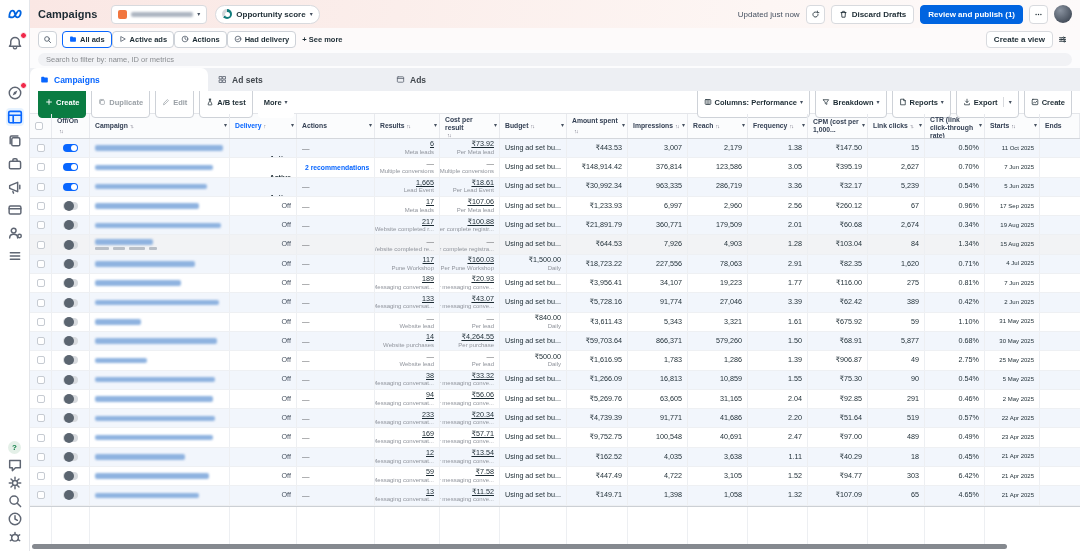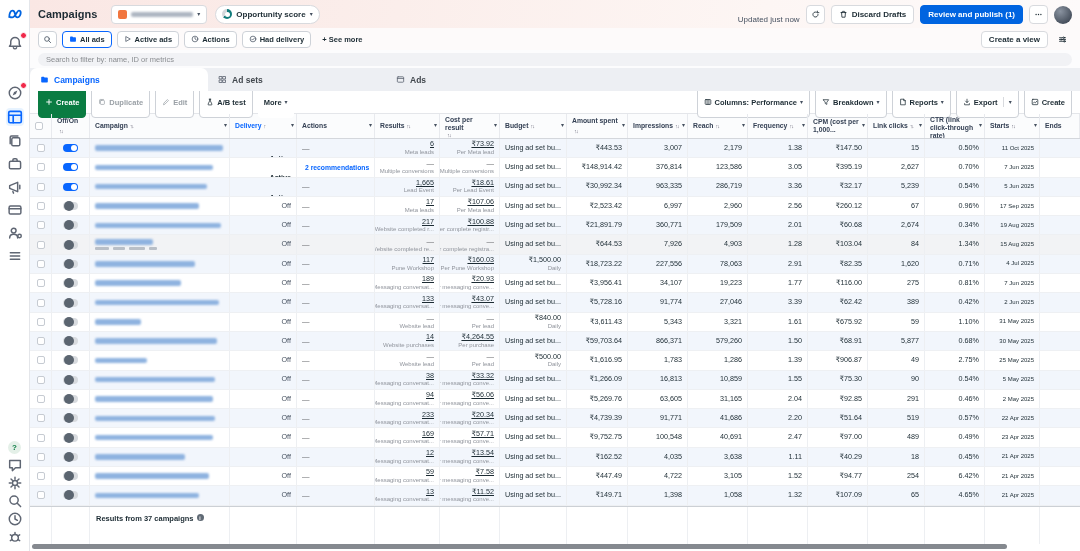--- a/index.html
+++ b/index.html
@@ -20,36 +20,36 @@
 
   .topbar{height:28px;background:linear-gradient(100deg,#fae7e4 0%,#fbeeeb 35%,#fdf6f4 70%,#fdfafa 100%);display:flex;align-items:center;padding:0 8px;gap:8px}
   .title{font-size:11px;font-weight:bold;margin-right:6px}
   .pill{display:flex;align-items:center;gap:4px;background:#fff;border:1px solid #d8dade;border-radius:4px;height:19px;padding:0 6px;font-size:8px}
   .pill.round{border-radius:10px;font-weight:bold}
   .acct-ico{width:9px;height:9px;border-radius:2px;background:#f1753e;filter:blur(.7px)}
   .blurbar{display:inline-block;height:5px;border-radius:2px;background:#aeb6c2;filter:blur(1.1px)}
   .caret{font-size:6px;color:#465160;line-height:1}
   .gauge{width:10px;height:10px;border-radius:50%;background:conic-gradient(#117b7b 0 65%,#d4d8dc 65% 100%);position:relative}
   .gauge::after{content:"";position:absolute;inset:2.5px;background:#fff;border-radius:50%}
-  .topbar-right{margin-left:auto;display:flex;align-items:flex-end;gap:6px}
+  .topbar-right{margin-left:auto;display:flex;align-items:center;gap:6px}
   .updated{font-size:8px;color:#465160}
   .icon-btn{width:19px;height:19px;border:1px solid #d8dade;background:#fff;border-radius:4px;display:flex;align-items:center;justify-content:center;color:#1c2b33}
   .icon-btn svg{width:10px;height:10px}
   .btn{display:flex;align-items:center;gap:4px;height:19px;padding:0 7px;border-radius:4px;border:1px solid #d8dade;background:#fff;font-size:8px;font-weight:bold;color:#1c2b33}
   .btn svg{width:9px;height:9px}
   .btn.primary{background:#0064e0;border-color:#0064e0;color:#fff}
   .avatar{width:18px;height:18px;border-radius:50%;background:radial-gradient(circle at 35% 30%,#8a93a0,#2e3744)}
 
   .filterbar{height:22px;display:flex;align-items:center;gap:5px;padding:0 8px;background:#fdfafa}
   .fpill{display:flex;align-items:center;gap:3px;height:17px;padding:0 6px;border:1px solid #ced2d8;border-radius:4px;background:#fff;font-size:7.5px;font-weight:bold;color:#1c2b33}
   .fpill svg{width:8px;height:8px;color:#465160}
   .fpill.active{border-color:#0866ff}
   .fpill.active svg{color:#0866ff}
   .fpill.plain{border:none;background:transparent}
-  .cv-group{margin-left:auto;display:flex;align-items:center;gap:5px}
+  .cv-group{margin-left:auto;display:flex;align-items:center;}
 
   .searchrow{height:18px;padding:0 8px;display:flex;align-items:center;background:#fcfcfd}
   .searchinput{width:100%;height:13px;background:#f1f2f5;border:none;border-radius:7px;font-size:7.5px;color:#65676b;padding:0 8px;outline:none;font-family:inherit}
   .searchinput::placeholder{color:#8a8d91}
 
   .tabsrow{height:23px;background:#edeff3;display:flex;align-items:stretch;position:relative}
   .tab{width:178px;display:flex;align-items:center;gap:5px;padding:0 10px;font-size:8.5px;font-weight:bold;color:#42484e}
   .tab svg{width:9px;height:9px;color:#5f6673}
   .tab.active{background:#fff;border-radius:7px 7px 0 0;color:#0866ff}
   .tab.active svg{color:#0866ff}
@@ -258,21 +258,21 @@
 
     <div class="filterbar">
       <span class="fpill" style="padding:0 4px">
           <span class="js-icon" style="display: inline-flex; width: 9px; height: 9px;">
             <svg viewBox="0 0 12 12" fill="none" stroke="currentColor" stroke-width="1.1" stroke-linecap="round" stroke-linejoin="round" style="width:100%;height:100%;display:block">
               <circle cx="5.3" cy="5.3" r="3.1"></circle>
               <path d="M7.7 7.7l2.5 2.5"></path>
             </svg>
           </span>
         </span>
-      <span id="pills" style="display:flex;gap:5px">
+      <span id="pills" style="display:flex;">
           <span class="fpill active">
             <span style="display:inline-flex;width:8px;height:8px">
               <svg viewBox="0 0 12 12" fill="none" stroke="currentColor" stroke-width="1.1" stroke-linecap="round" stroke-linejoin="round" style="width:100%;height:100%;display:block">
                 <path d="M1.6 3.2a1 1 0 0 1 1-1h2.5l1 1.2h3.3a1 1 0 0 1 1 1V9a1 1 0 0 1-1 1H2.6a1 1 0 0 1-1-1V3.2z" fill="currentColor" stroke="none"></path>
               </svg>
             </span>
             <span>All ads</span>
           </span>
           <span class="fpill">
             <span style="display:inline-flex;width:8px;height:8px">
@@ -719,21 +719,21 @@
               <span class="sub">Meta leads</span>
             </div>
             <div class="td right ">
               <span class="v u">₹107.06</span>
               <span class="sub">Per Meta lead</span>
             </div>
             <div class="td">
               <span class="v" style="white-space:nowrap">Using ad set bu...</span>
             </div>
             <div class="td right ">
-              <span class="v ">₹2,523.42</span>
+              <span class="v ">₹1,233.93</span>
             </div>
             <div class="td right ">
               <span class="v ">6,997</span>
             </div>
             <div class="td right ">
               <span class="v ">2,960</span>
             </div>
             <div class="td right ">
               <span class="v ">2.56</span>
             </div>
@@ -1485,21 +1485,21 @@
             <div class="td right ">
               <span class="v ">3,105</span>
             </div>
             <div class="td right ">
               <span class="v ">1.52</span>
             </div>
             <div class="td right ">
               <span class="v ">₹94.77</span>
             </div>
             <div class="td right ">
-              <span class="v ">254</span>
+              <span class="v ">303</span>
             </div>
             <div class="td right ">
               <span class="v ">6.42%</span>
             </div>
             <div class="td right">
               <span class="sub" style="color:#1c2b33">21 Apr 2025</span>
             </div>
             <div class="td" style="border-right:none"></div>
           </div>
           <div class="tr alt">
@@ -1552,26 +1552,20 @@
             </div>
             <div class="td right">
               <span class="sub" style="color:#1c2b33">21 Apr 2025</span>
             </div>
             <div class="td" style="border-right:none"></div>
           </div>
         </div>
       <div class="tfoot" id="tfoot">
           <div class="fc"></div>
           <div class="fc"></div>
-          <div class="fc">
-            <div class="footer-text">
-              <span>Results from 37 campaigns</span>
-              <span class="info">i</span>
-            </div>
-          </div>
           <div class="fc"></div>
           <div class="fc"></div>
           <div class="fc"></div>
           <div class="fc"></div>
           <div class="fc"></div>
           <div class="fc"></div>
           <div class="fc"></div>
           <div class="fc"></div>
           <div class="fc"></div>
           <div class="fc"></div>

